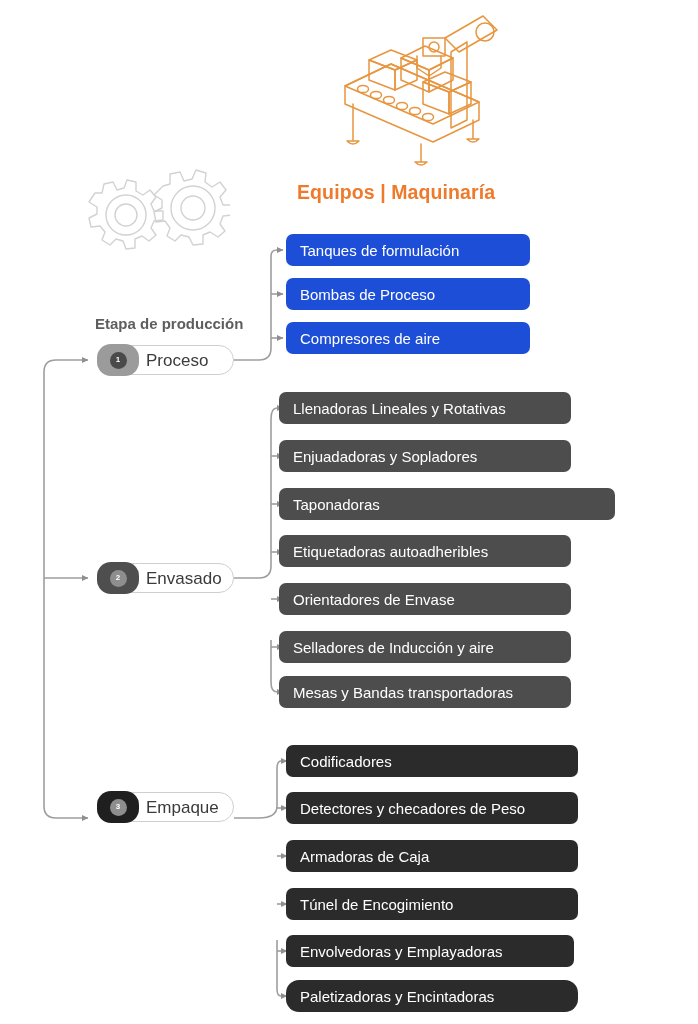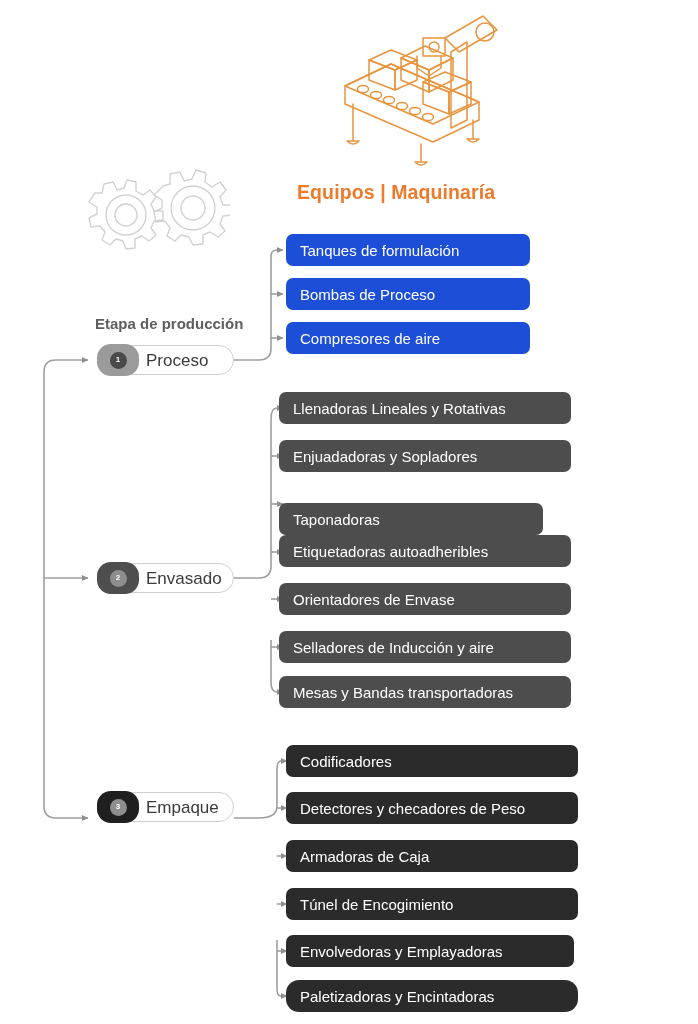--- a/index.html
+++ b/index.html
@@ -183,21 +183,21 @@
 
   <div class="g1">
     <div class="bar" style="left:286px;top:234px;width:244px;">Tanques de formulación</div>
     <div class="bar" style="left:286px;top:278px;width:244px;">Bombas de Proceso</div>
     <div class="bar" style="left:286px;top:322px;width:244px;">Compresores de aire</div>
   </div>
 
   <div class="g2">
     <div class="bar" style="left:279px;top:392px;width:292px;">Llenadoras Lineales y Rotativas</div>
     <div class="bar" style="left:279px;top:440px;width:292px;">Enjuadadoras y Sopladores</div>
-    <div class="bar" style="left:279px;top:488px;width:264px;margin-top:15px;">Taponadoras</div>
+    <div class="bar" style="left:279px;top:488px;width:336px;">Taponadoras</div>
     <div class="bar" style="left:279px;top:535px;width:292px;">Etiquetadoras autoadheribles</div>
     <div class="bar" style="left:279px;top:583px;width:292px;">Orientadores de Envase</div>
     <div class="bar" style="left:279px;top:631px;width:292px;">Selladores de Inducción y aire</div>
     <div class="bar" style="left:279px;top:676px;width:292px;">Mesas y Bandas transportadoras</div>
   </div>
 
   <div class="g3">
     <div class="bar" style="left:286px;top:745px;width:292px;">Codificadores</div>
     <div class="bar" style="left:286px;top:792px;width:292px;">Detectores y checadores de Peso</div>
     <div class="bar" style="left:286px;top:840px;width:292px;">Armadoras de Caja</div>

